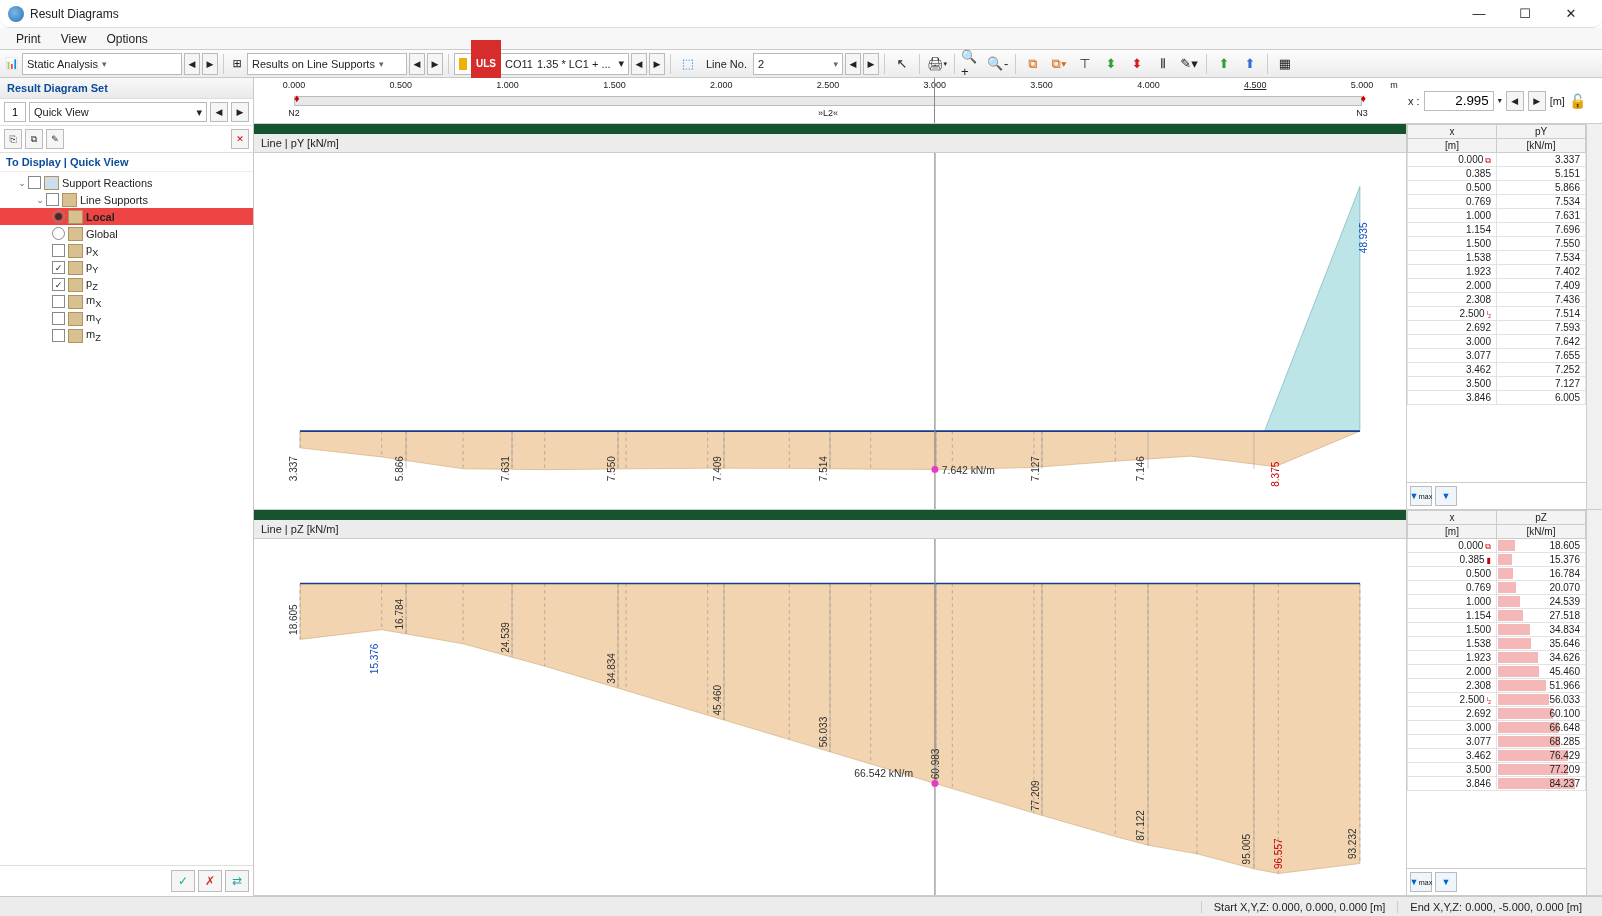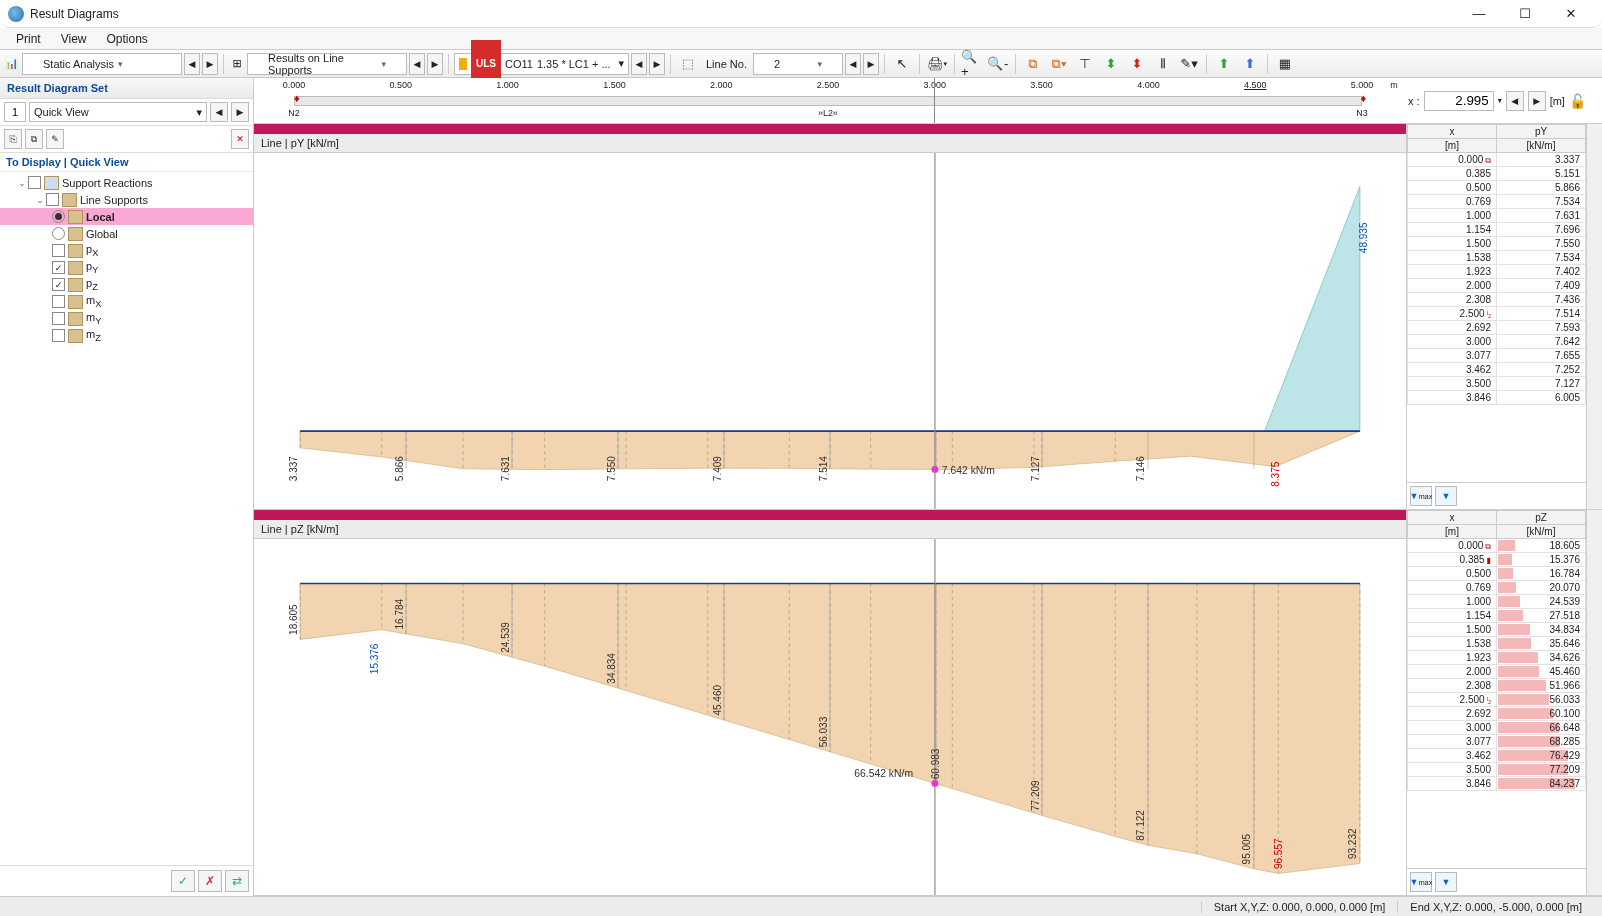--- a/index.html
+++ b/index.html
@@ -10,21 +10,21 @@
 .titlebar .app-icon { width: 16px; height: 16px; background: radial-gradient(circle at 40% 40%, #7ab8e8, #2a6fb0); border-radius: 50%; margin-right: 6px; }
 .titlebar .title { flex: 1; font-size: 12px; }
 .titlebar .win-btn { width: 46px; height: 28px; display: flex; align-items: center; justify-content: center; font-size: 13px; }
 
 
 .menubar { height: 22px; display: flex; align-items: center; padding: 0 6px; background: #f7f7f7; border-bottom: 1px solid #ccc; }
 .menubar span { padding: 2px 10px; font-size: 12px; }
 
 
 .toolbar { height: 28px; background: linear-gradient(#fdfdfd,#ececec); border-bottom: 1px solid #c8c8c8; display: flex; align-items: center; padding: 0 4px; gap: 2px; }
-.toolbar .combo { height: 22px; background: #fff; border: 1px solid #bbb; display: flex; align-items: center; padding: 0 20px; font-size: 11px; position: relative; }
+.toolbar .combo { height: 22px; background: #fff; border: 1px solid #bbb; display: flex; align-items: center; padding: 0 4px; font-size: 11px; position: relative; }
 .toolbar .combo .arrow { margin-left: 4px; font-size: 9px; color: #666; }
 .toolbar .nav-btn { width: 16px; height: 22px; border: 1px solid #bbb; background: #f5f5f5; display: flex; align-items: center; justify-content: center; font-size: 9px; }
 .toolbar .sep { width: 1px; height: 20px; background: #ccc; margin: 0 3px; }
 .toolbar .icon-btn { width: 24px; height: 22px; border: 1px solid transparent; display: flex; align-items: center; justify-content: center; font-size: 13px; }
 .toolbar .uls-badge { background: #d62c2c; color: #fff; padding: 18px 5px; font-size: 10px; font-weight: bold; }
 .toolbar .combo-badge-wrap { display: flex; align-items: center; height: 22px; border: 1px solid #bbb; background: #fff; padding: 0 4px; gap: 4px; }
 .toolbar .combo-icon { width: 16px; height: 16px; display:flex;align-items:center;justify-content:center;font-size:11px; }
 
 
 .main { display: flex; height: calc(916px - 28px - 22px - 28px - 20px); }
@@ -38,31 +38,31 @@
 .toolbar-mini .spacer { flex: 1; }
 
 .tree-header { background: #fff; color: #0a4b9a; font-weight: 600; padding: 3px 6px; font-size: 11px; border-bottom: 1px solid #eee; }
 .tree { padding: 2px 0; font-size: 11px; flex: 1; overflow: auto; }
 .tree-row { display: flex; align-items: center; height: 17px; padding-left: 4px; white-space: nowrap; }
 .tree-row .exp { width: 12px; text-align: center; font-size: 9px; color: #666; }
 .tree-row .chk { width: 13px; height: 13px; border: 1px solid #888; margin-right: 3px; display:flex;align-items:center;justify-content:center;font-size:9px; background:#fff; }
 .tree-row .rad { width: 13px; height: 13px; border: 1px solid #888; border-radius: 50%; margin-right: 3px; display:flex;align-items:center;justify-content:center; }
 .tree-row .rad.sel::after { content:''; width:7px;height:7px;background:#333;border-radius:50%; }
 .tree-row .ico { width: 15px; height: 14px; margin-right: 3px; background:#d8c090; border:1px solid #b0935f; }
-.tree-row.hl { background: #f9a8d4; }
+.tree-row.hl { background: #ef4444; }
 .tree-row .lbl { }
 .indent1 { padding-left: 16px; }
 .indent2 { padding-left: 34px; }
 .indent3 { padding-left: 52px; }
 
 .sidebar-footer { padding: 4px; display:flex; justify-content:flex-end; gap:3px; border-top:1px solid #ddd; }
 .sidebar-footer .btn { width:24px;height:22px;border:1px solid #bbb;background:#f5f5f5;display:flex;align-items:center;justify-content:center;font-size:12px; }
 
 
-.chartarea { flex: 1; display: flex; flex-direction: column; background: #be185d; position: relative; }
+.chartarea { flex: 1; display: flex; flex-direction: column; background: #14532d; position: relative; }
 .ruler-wrap { height: 46px; border-bottom: 1px solid #ccc; position: relative; background: #fff; display:flex; }
 .ruler { flex:1; position:relative; margin-left: 40px; margin-right: 40px; }
 .ruler .ticklabel { position:absolute; top:2px; font-size:9px; transform:translateX(-50%); }
 .ruler .axis { position:absolute; top:18px; left:0; right:0; height:10px; background:#e8e8e8; border:1px solid #bbb; }
 .ruler .node-lbl { position:absolute; top:30px; font-size:9px; transform:translateX(-50%); }
 .x-readout { width: 200px; display:flex; align-items:center; gap:4px; padding:0 6px; font-size:11px; }
 .x-readout input { width: 70px; height:20px; border:1px solid #bbb; text-align:right; padding:0 4px; }
 .lock-icon { font-size:14px; color:#888; }
 
 .chart-panel { flex:1; display:flex; border-bottom:1px solid #ccc; min-height:0; }

